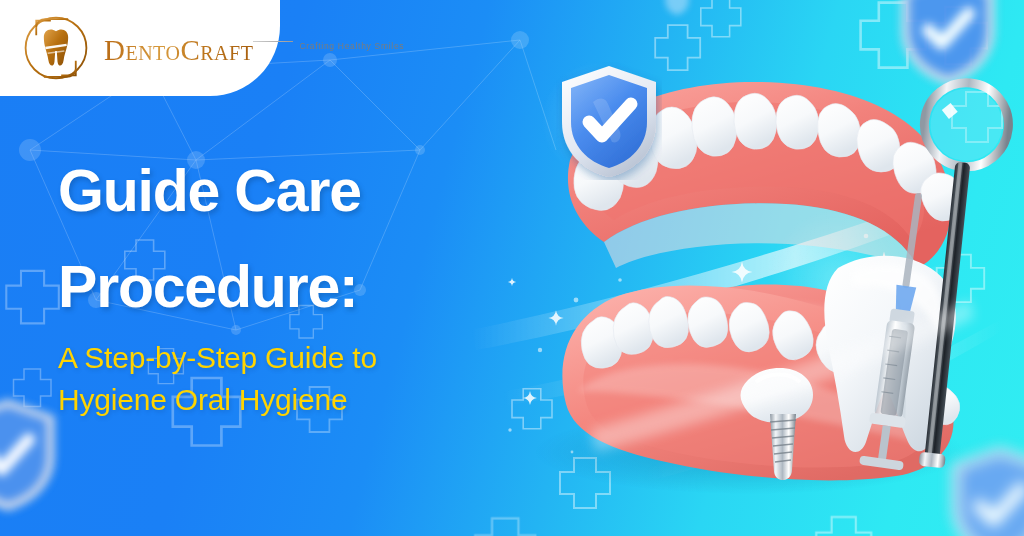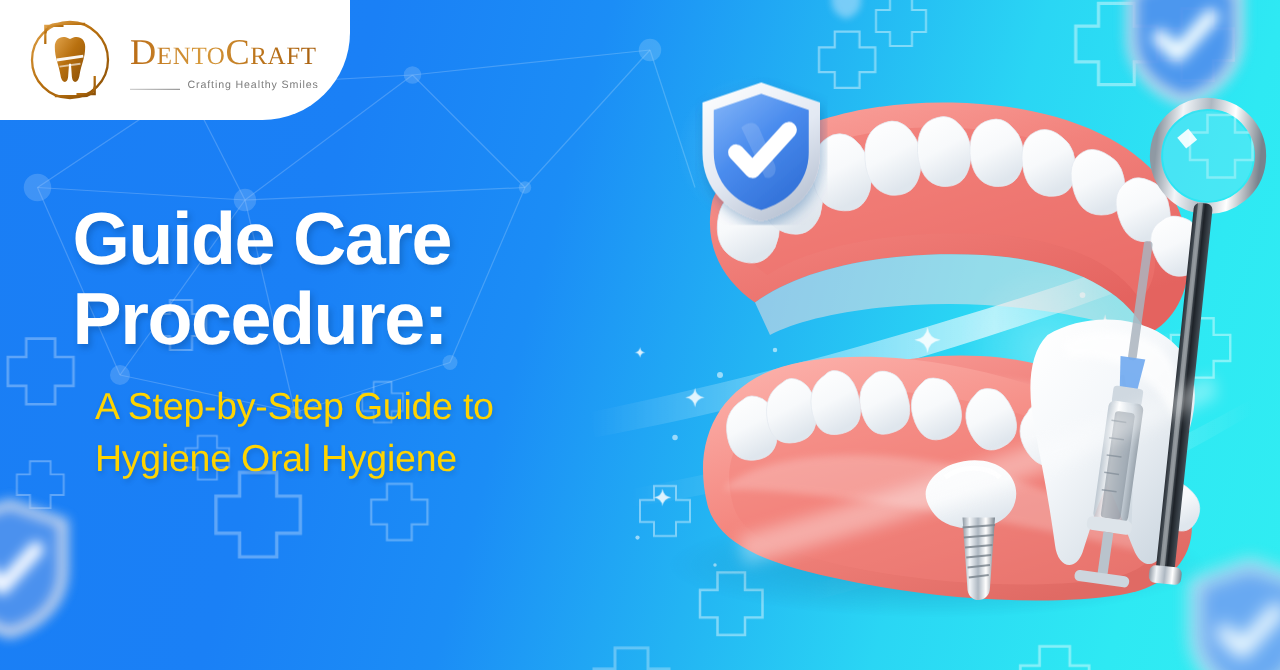--- a/index.html
+++ b/index.html
@@ -45,35 +45,35 @@
     position:absolute; left:-10px; top:-10px;
     width:290px; height:106px;
     background:#ffffff;
     border-bottom-right-radius:70px;
     display:flex; align-items:center;
     padding:10px 0 0 28px;
     z-index:6;
   }
   .logo-wrap{ display:flex; align-items:center; gap:10px; }
   .logo-mark{ width:76px; height:76px; flex:0 0 76px; }
-  .logo-text{ display:flex; flex-direction:column; justify-content:center; padding-top:4px; }
+  .logo-text{ display:flex; flex-direction:row; justify-content:center; padding-top:4px; }
   .brand-name{
     font-family:"Liberation Serif", serif;
     font-size:29px; line-height:1;
     letter-spacing:.5px;
     font-variant:small-caps;
     font-weight:400;
     background:linear-gradient(90deg,#b96b15 0%,#d79a3c 38%,#c0791f 62%,#a8600f 100%);
     -webkit-background-clip:text; background-clip:text;
     -webkit-text-fill-color:transparent; color:#b5731b;
     white-space:nowrap;
   }
   .brand-rule{
     margin-top:5px;
-    display:flex; align-items:flex-end; gap:6px;
+    display:flex; align-items:flex-start; gap:6px;
   }
   .brand-rule .rule{
     height:1px; flex:1 1 auto; min-width:40px;
     background:linear-gradient(90deg,#cfcfcf,#9a9a9a);
   }
   .brand-tag{
     font-family:"Liberation Sans", sans-serif;
     font-size:8.5px; letter-spacing:.7px;
     color:#7c7c7c; white-space:nowrap;
   }
@@ -82,31 +82,30 @@
   .copy{ position:absolute; left:58px; top:160px; z-index:5; width:520px; }
   .headline{
     font-family:"Liberation Sans", sans-serif;
     font-weight:700;
     font-size:59px;
     line-height:1.08;
     letter-spacing:-1.2px;
     color:#ffffff;
     text-shadow:2px 3px 5px rgba(6,52,110,.30);
   }
-  .headline .l2{ display:block; }
+  .headline .l2{ display:block;margin-top:32px; }
   .subhead{
     margin-top:18px;
     font-family:"Liberation Sans", sans-serif;
     font-weight:400;
     font-size:30px;
     line-height:1.38;
     letter-spacing:-.2px;
     color:#FFD400;
     text-shadow:1px 2px 4px rgba(6,52,110,.22);
-    margin-left:18px;
   }
   .subhead .l2{ display:block; }
 
   .site-url{
     position:absolute; left:30px; top:487px; z-index:5;
     font-family:"Liberation Sans", sans-serif;
     font-size:13.5px; letter-spacing:.2px;
     color:#ffffff; opacity:.97;
   }
 

